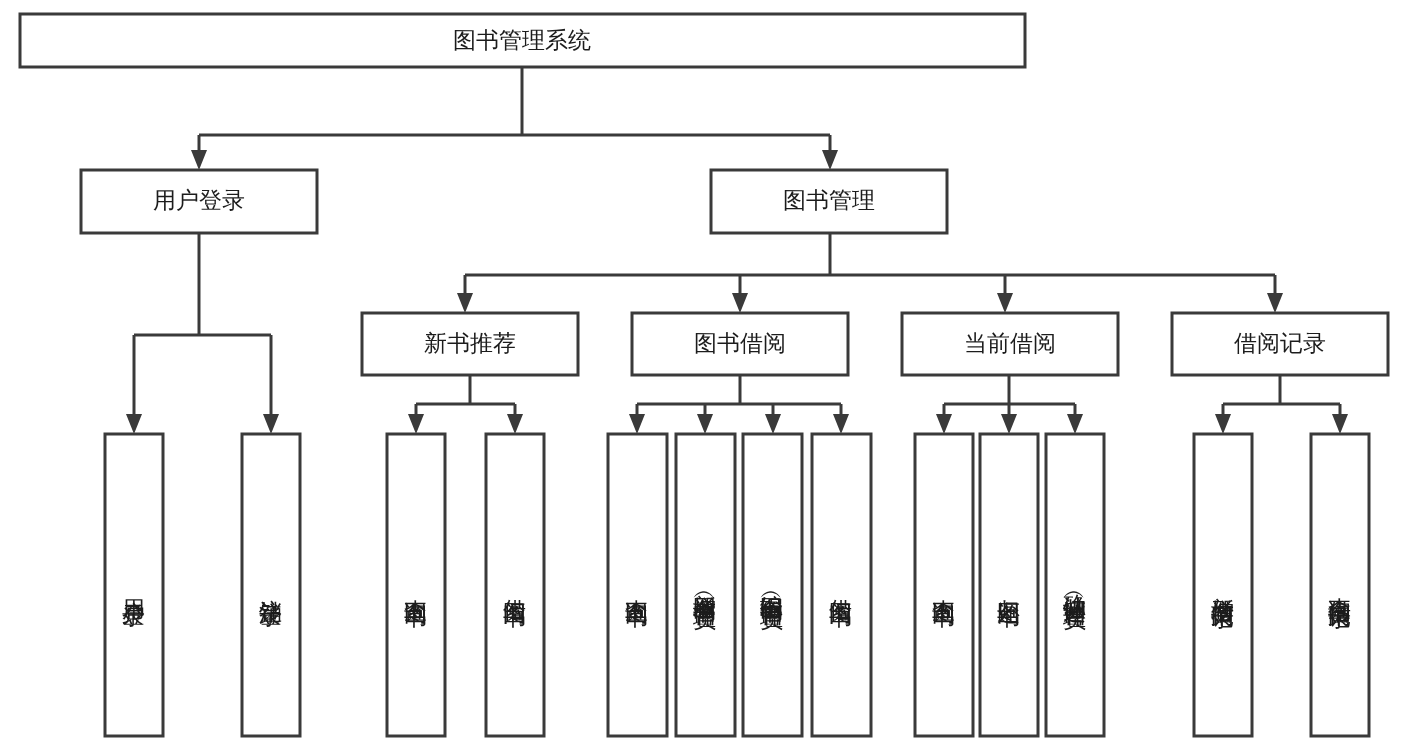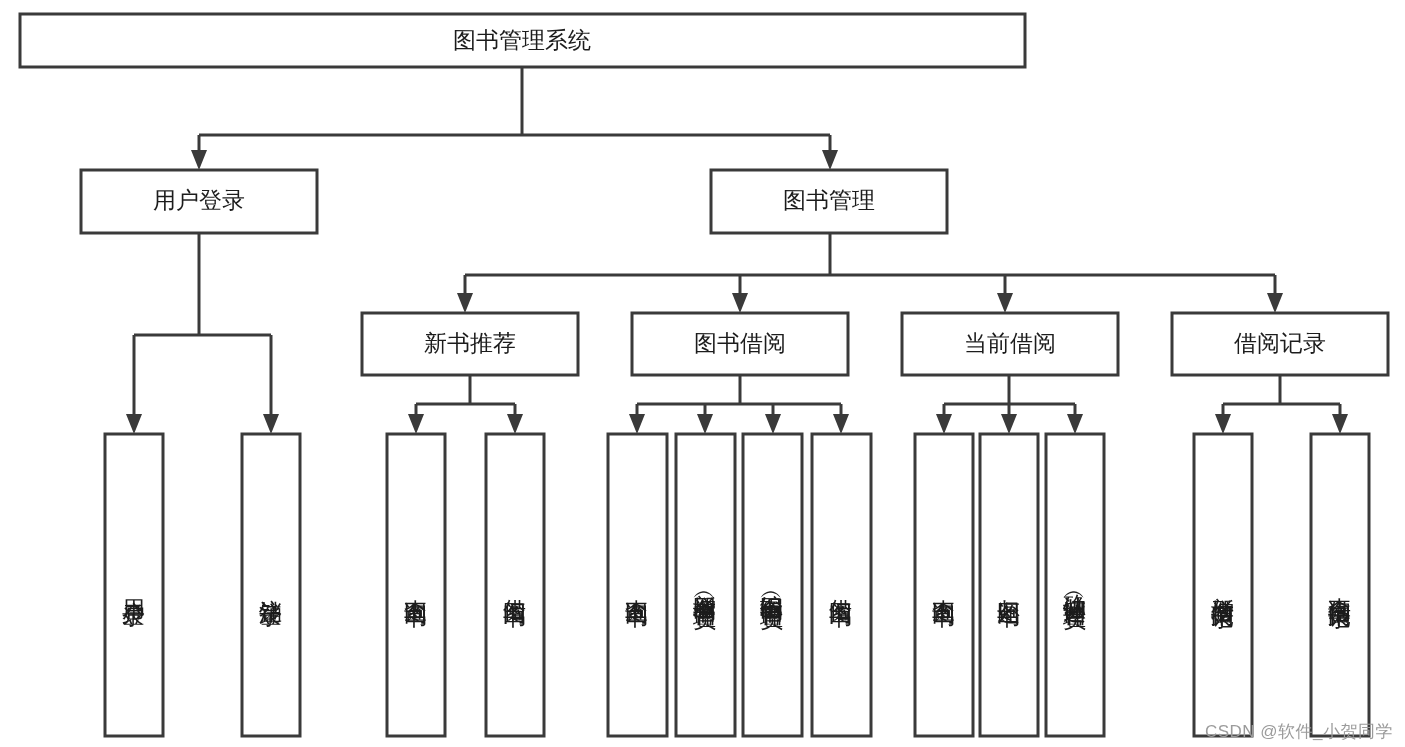--- a/index.html
+++ b/index.html
@@ -233,15 +233,14 @@
       <rect class="node-rect" x="1194" y="434" width="58" height="302"></rect>
       <text class="node-label-v" x="1223" y="585">新增借阅记录</text>
     </g>
     <g>
       <rect class="node-rect" x="1311" y="434" width="58" height="302"></rect>
       <text class="node-label-v" x="1340" y="585">查询借阅记录</text>
     </g>
 
   </svg>
 
-  <div class="watermark">CSDN @软件_小贺同学</div>
 
 </div>
 
 </body></html>

